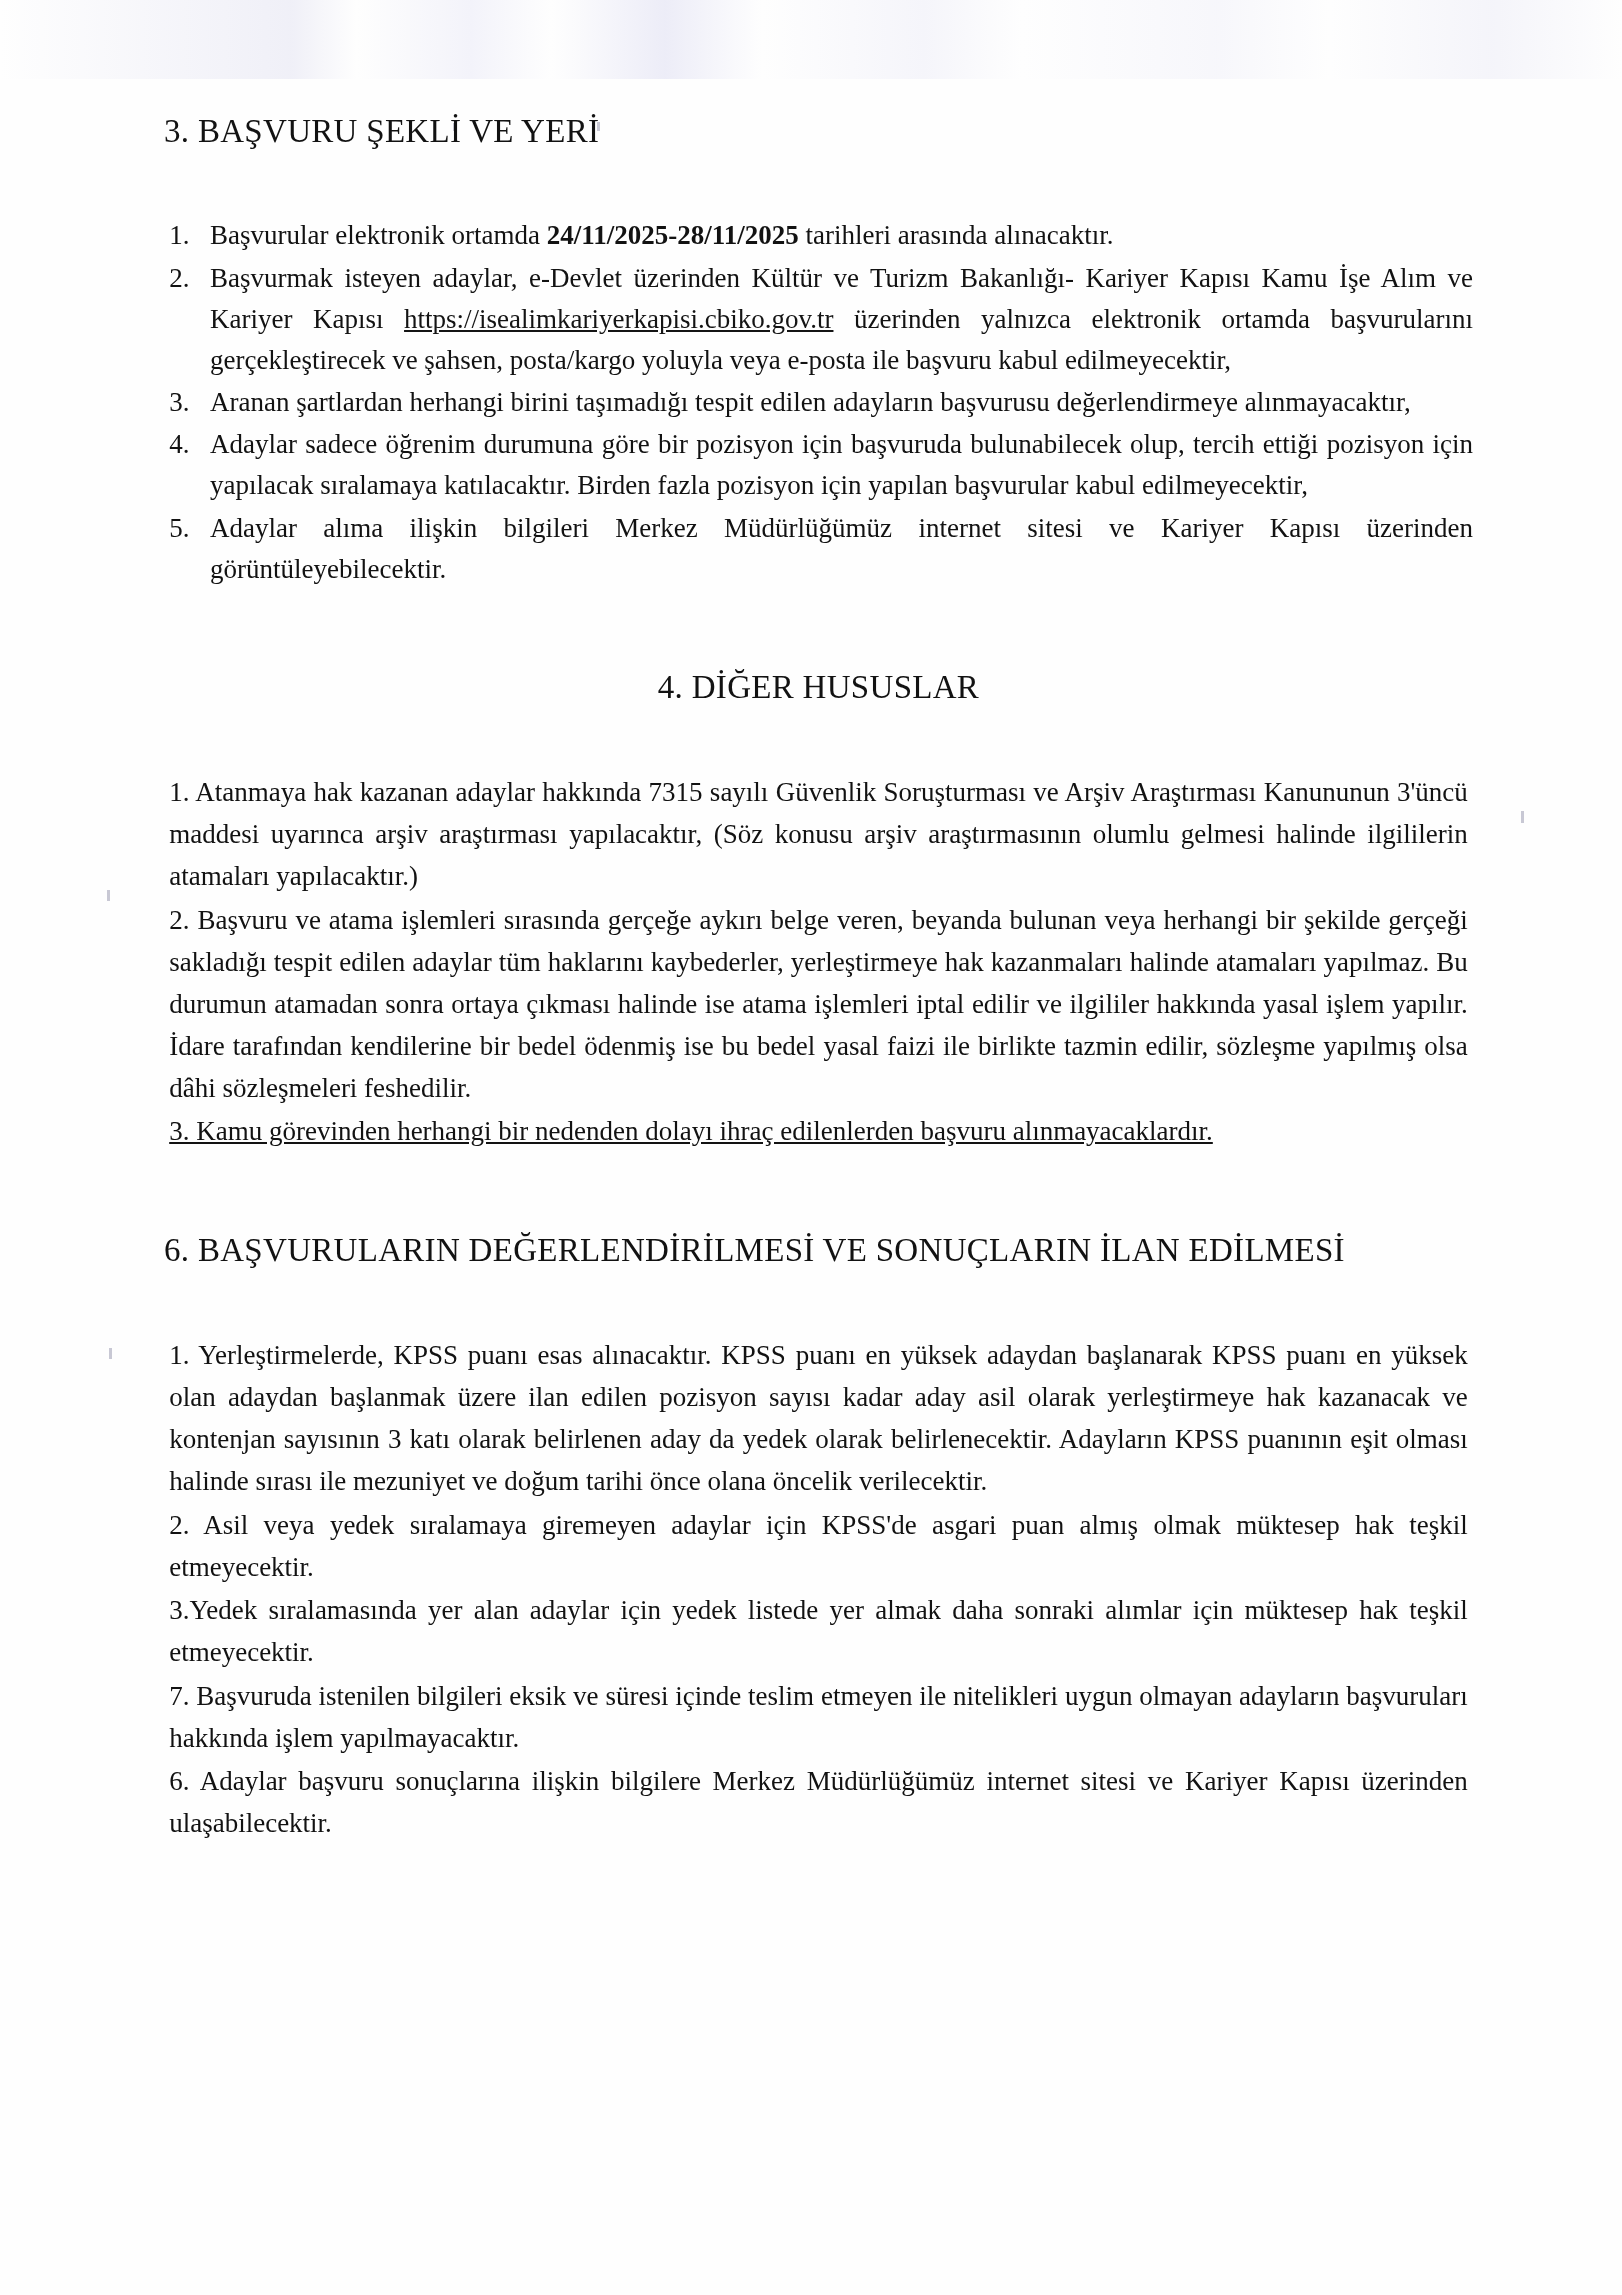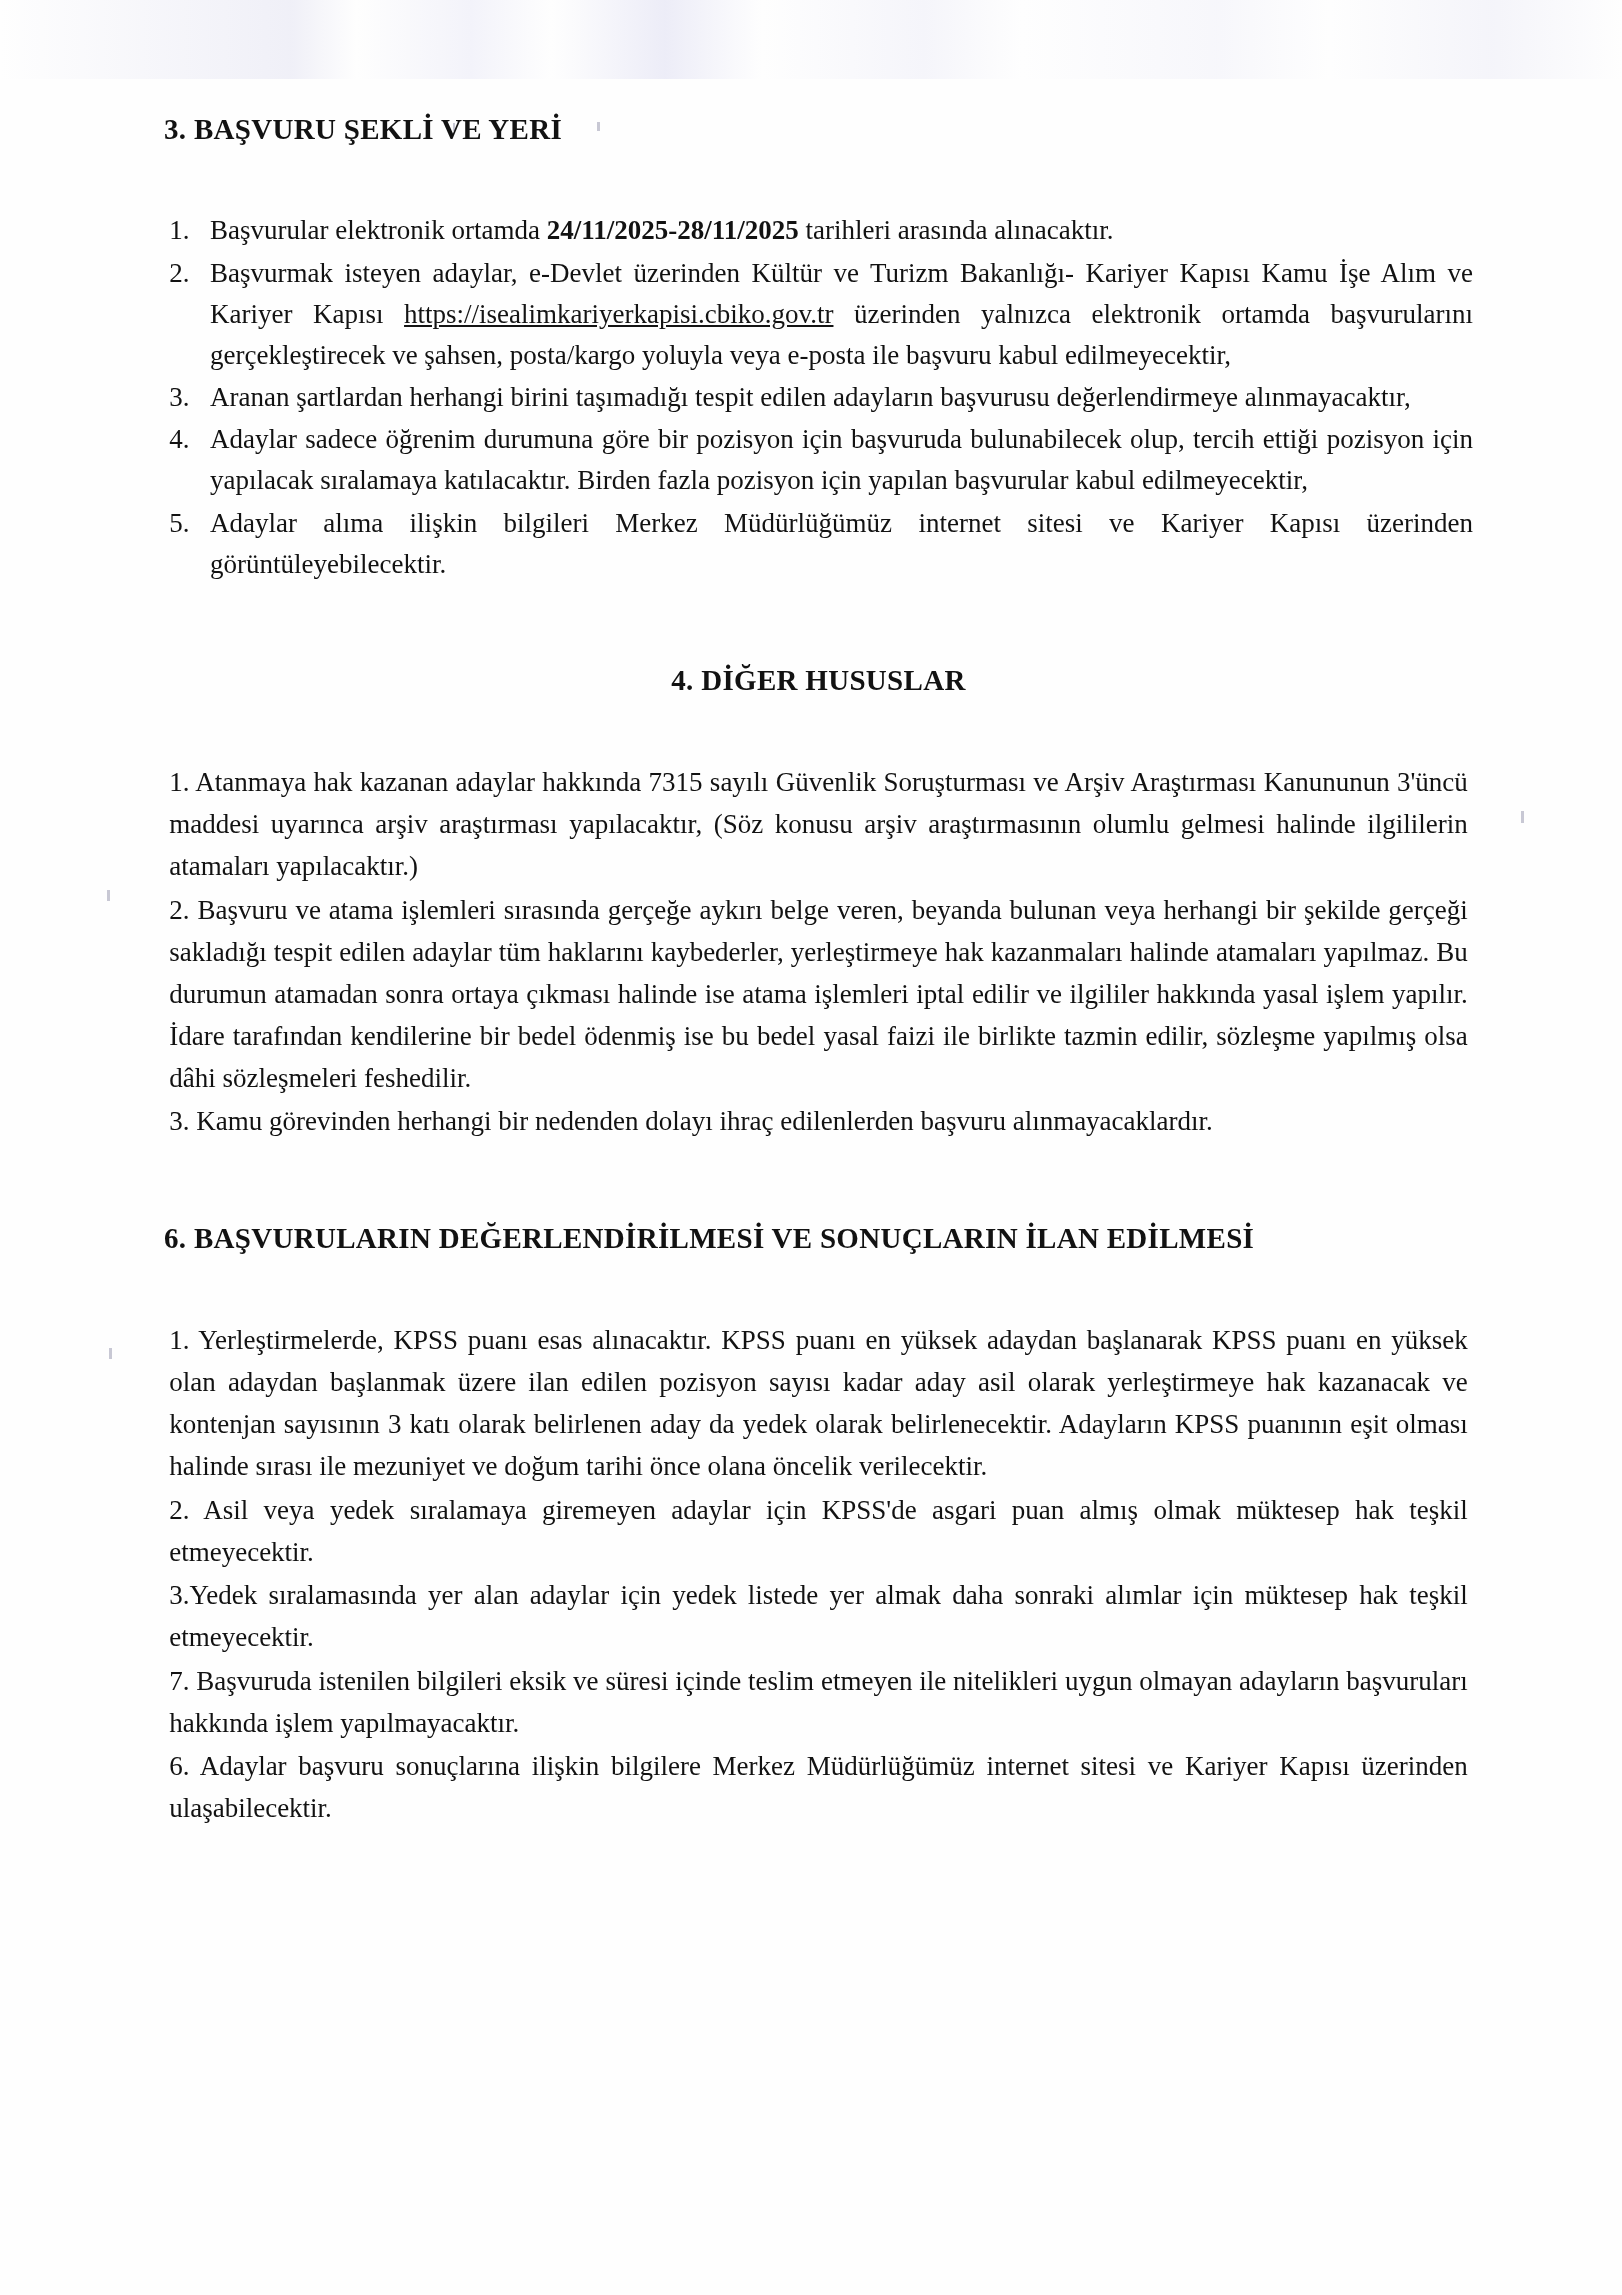--- a/index.html
+++ b/index.html
@@ -49,22 +49,22 @@
     opacity: 0.55;
     pointer-events: none;
   }
   .content {
     position: absolute;
     left: 164px;
     top: 111px;
     width: 1309px;
   }
   h2.section-heading {
-    font-size: 29px;
-    font-weight: bold;
+    font-size: 33px;
+    font-weight: normal;
     letter-spacing: 0.3px;
     margin: 0;
     padding: 0;
     line-height: 1.25;
   }
   .sec3-heading { margin-left: 5.2px; }
   .sec4-heading { margin-left: 0px; text-align: center; }
   .sec5-heading { margin-left: 0px; }
   .gap-mid    { height: 43px; }
   .gap-large  { height: 63px; }
@@ -100,20 +100,21 @@
     text-justify: inter-word;
     margin: 0 0 1.3px 0;
     padding: 0 5.2px 0 5.2px;
   }
   p.plain {
     font-size: 27px;
     line-height: 1.56;
     margin: 0;
     padding-left: 5.2px;
     text-align: left;
+    text-decoration: underline;
   }
   .b { font-weight: bold; }
   .link {
     text-decoration: underline;
     color: #141414;
     margin-top: 44px;
   }
   .sec3-list > li { margin-bottom: 0; }
 </style>
 </head>

